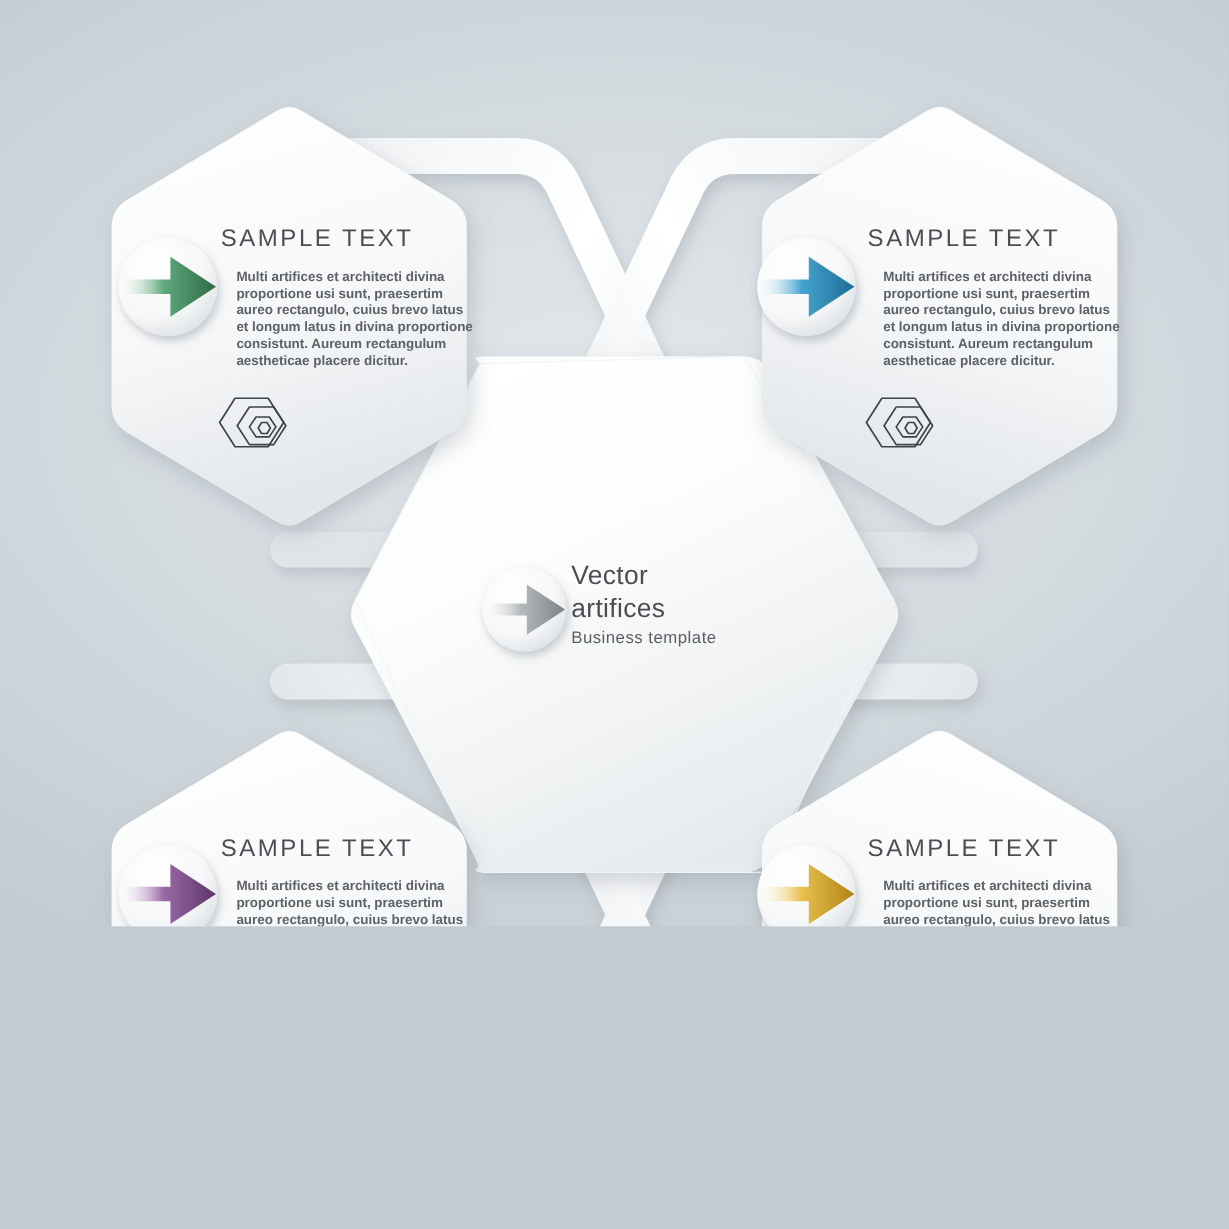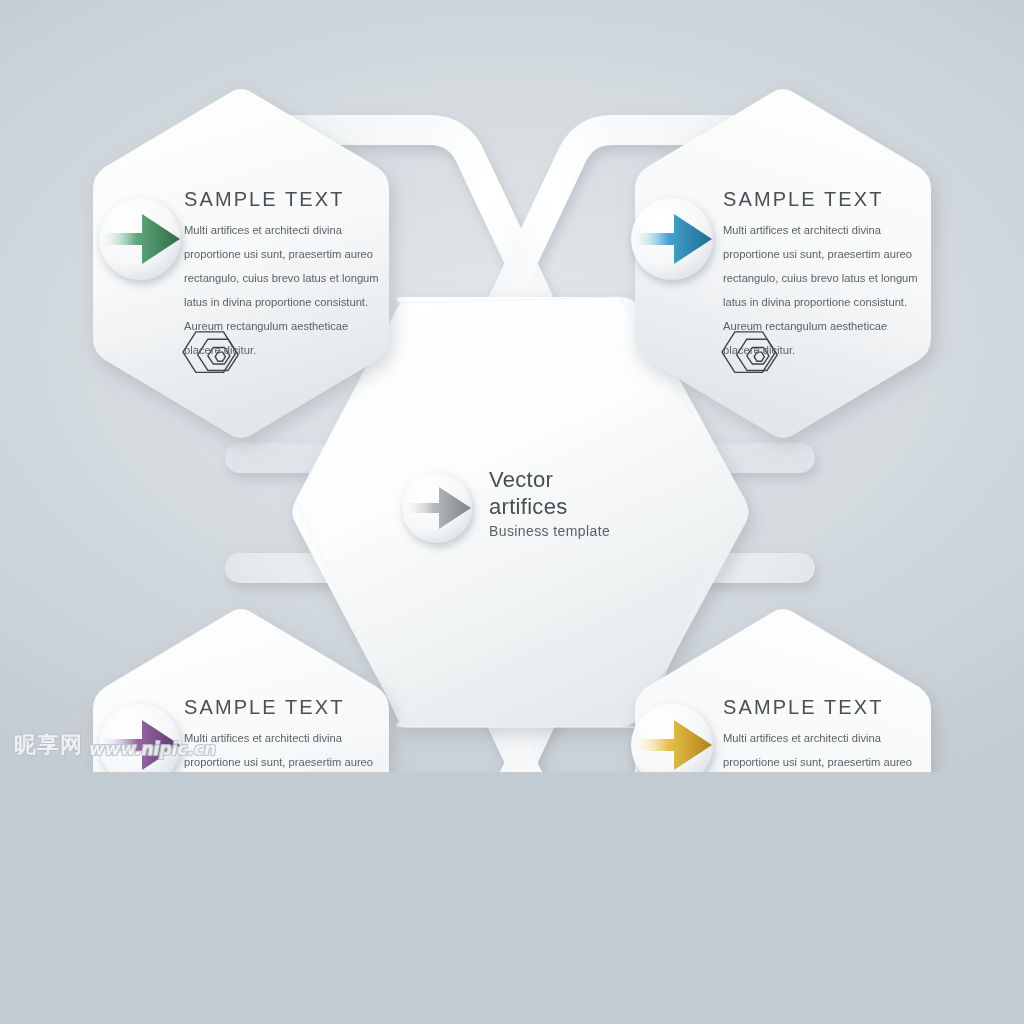--- a/index.html
+++ b/index.html
@@ -33,33 +33,32 @@
   .panel-title {
     font-size: 20px;
     letter-spacing: 2.1px;
     color: #4b4f53;
     font-weight: 400;
     margin: 0 0 7px 0;
     white-space: nowrap;
   }
   .panel-body {
     font-size: 11.2px;
-    line-height: 24px;
+    line-height: 14px;
     color: #5d6266;
-    margin: 0;
+    margin: 13px;
     width: 200px;
-    font-weight: 400;
+    font-weight: 700;
   }
 
   .center-text {
     position: absolute;
     left: 476px;
     top: 466px;
     pointer-events: none;
-    margin-left: 13px;
   }
   .center-title {
     font-size: 22px;
     line-height: 27px;
     color: #4a4e52;
     font-weight: 400;
     letter-spacing: 0.3px;
   }
   .center-sub {
     font-size: 14px;
@@ -315,18 +314,14 @@
     <div class="panel-title">SAMPLE TEXT</div>
     <div class="panel-body">Multi artifices et architecti divina proportione usi sunt, praesertim aureo rectangulo, cuius brevo latus et longum latus in divina proportione consistunt. Aureum rectangulum aestheticae placere dicitur.</div>
   </div>
 
   <div class="center-text">
     <div class="center-title">Vector</div>
     <div class="center-title">artifices</div>
     <div class="center-sub">Business template</div>
   </div>
 
-  <div id="wm-logo">
-    <span id="wm-cn">昵享网</span>
-    <span id="wm-url">www.nipic.cn</span>
-  </div>
 
 </div>
 
 </body></html>

